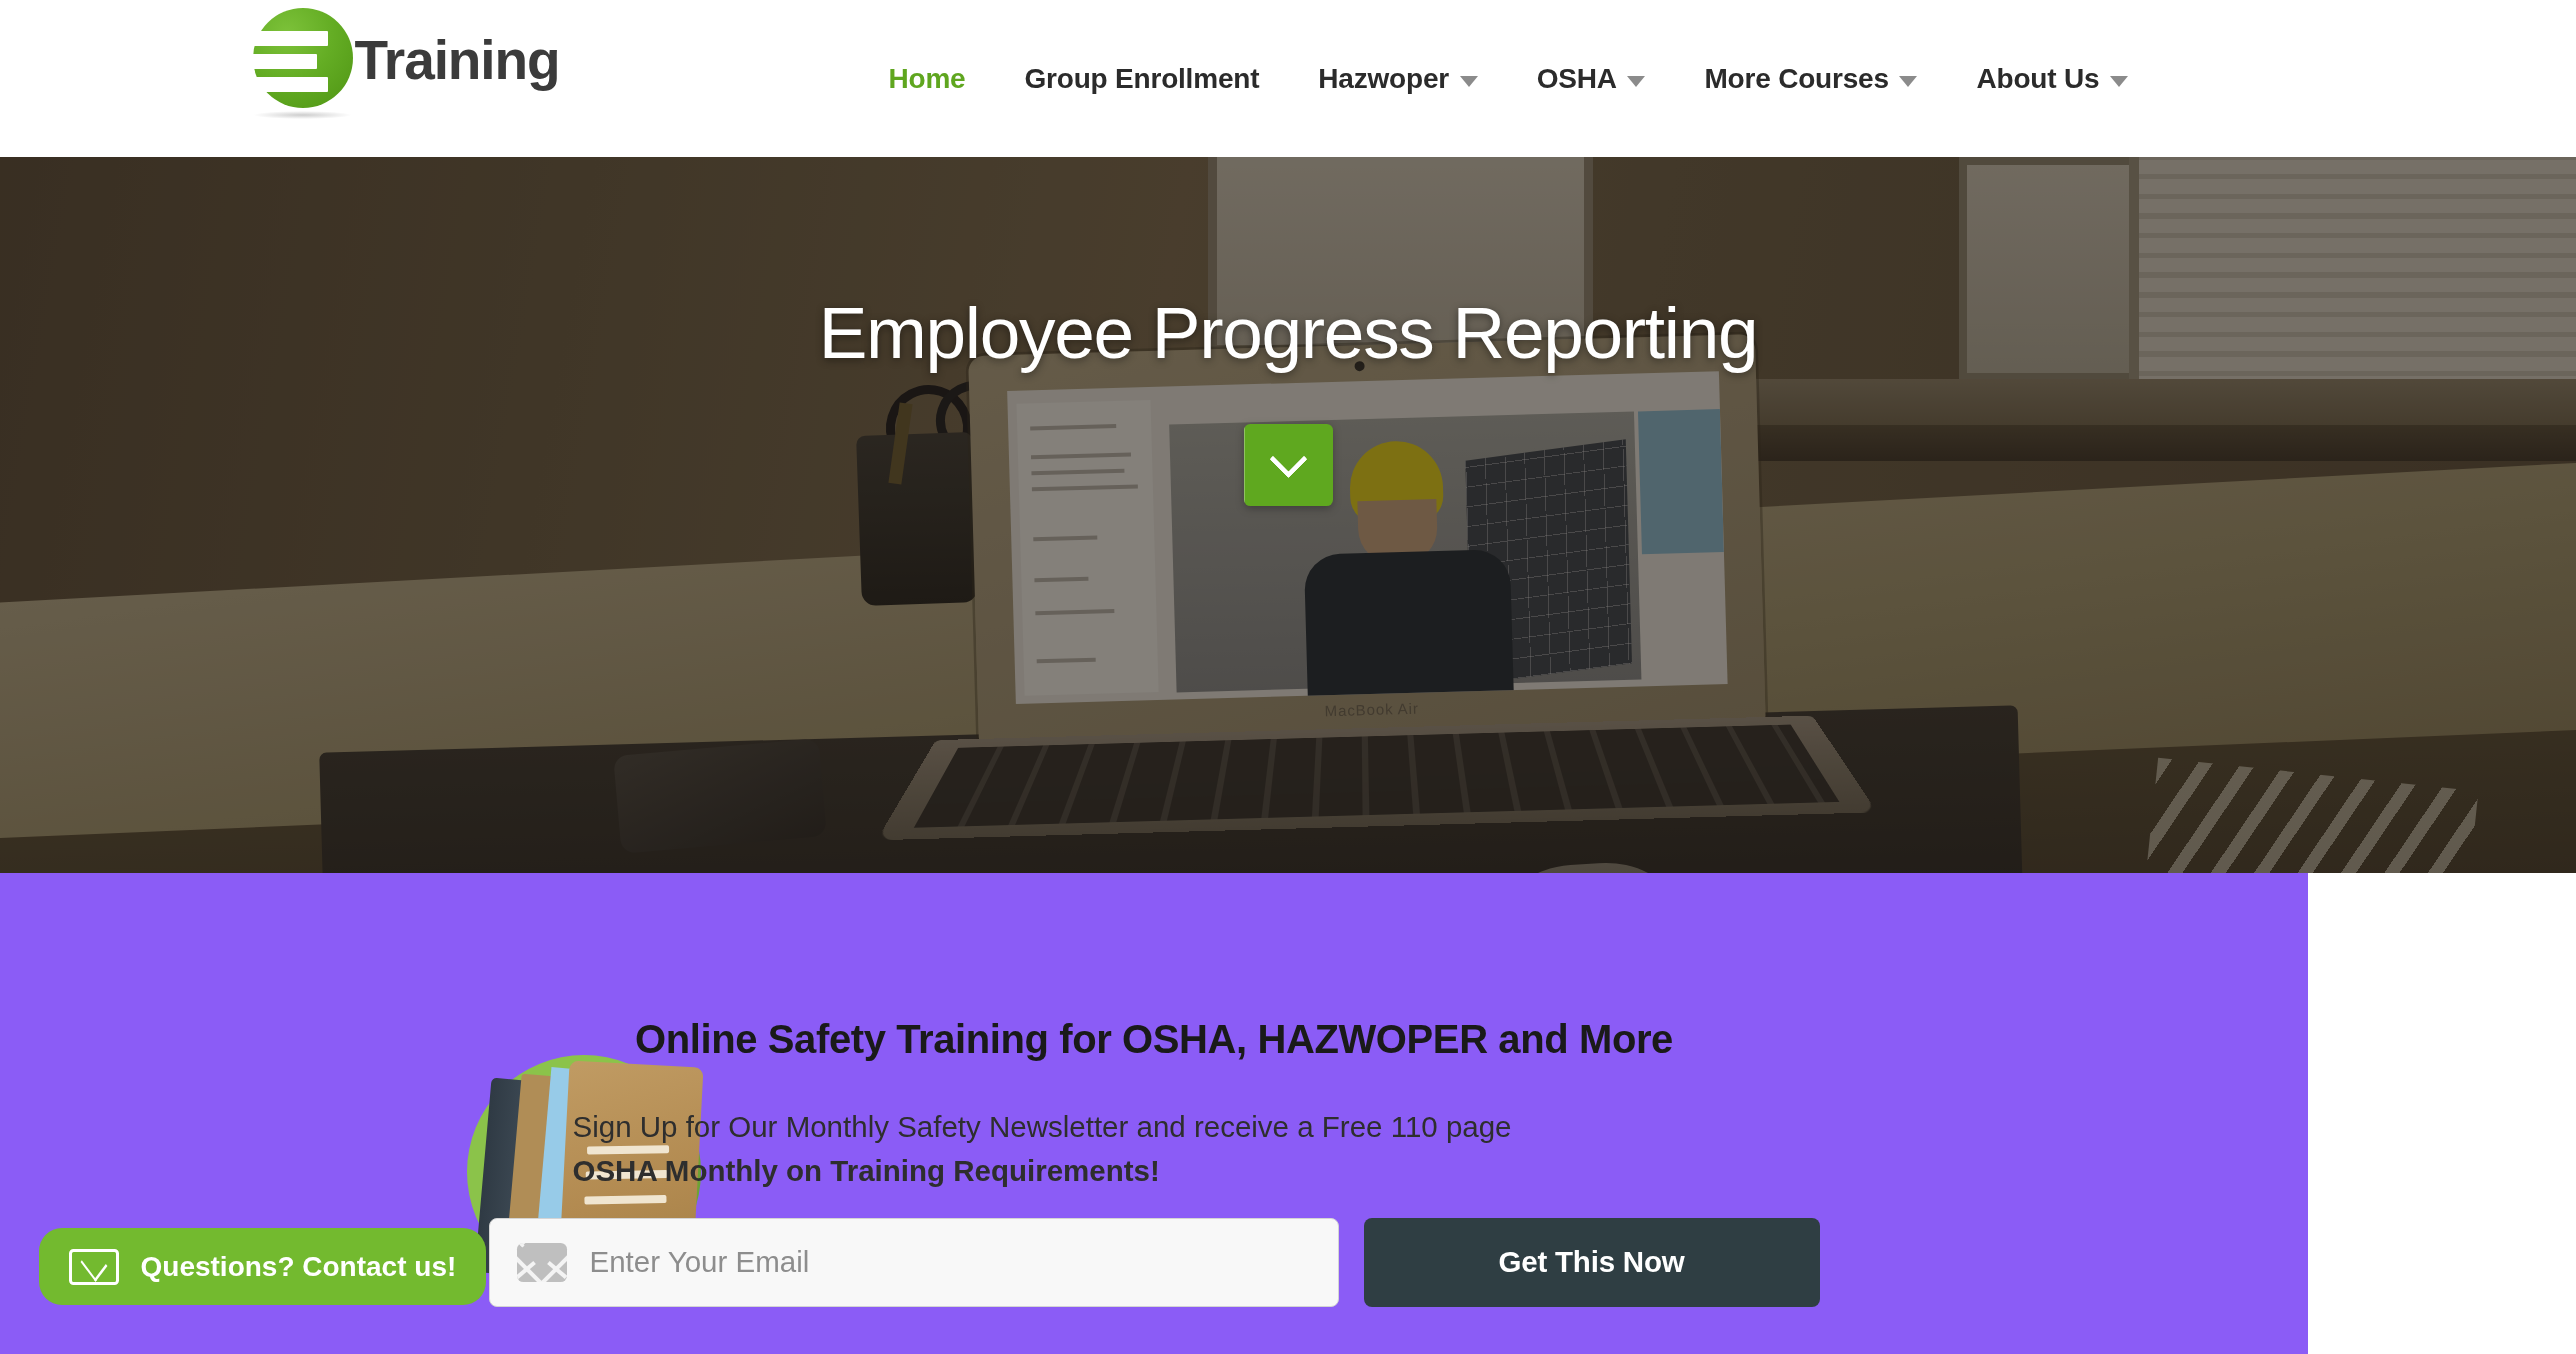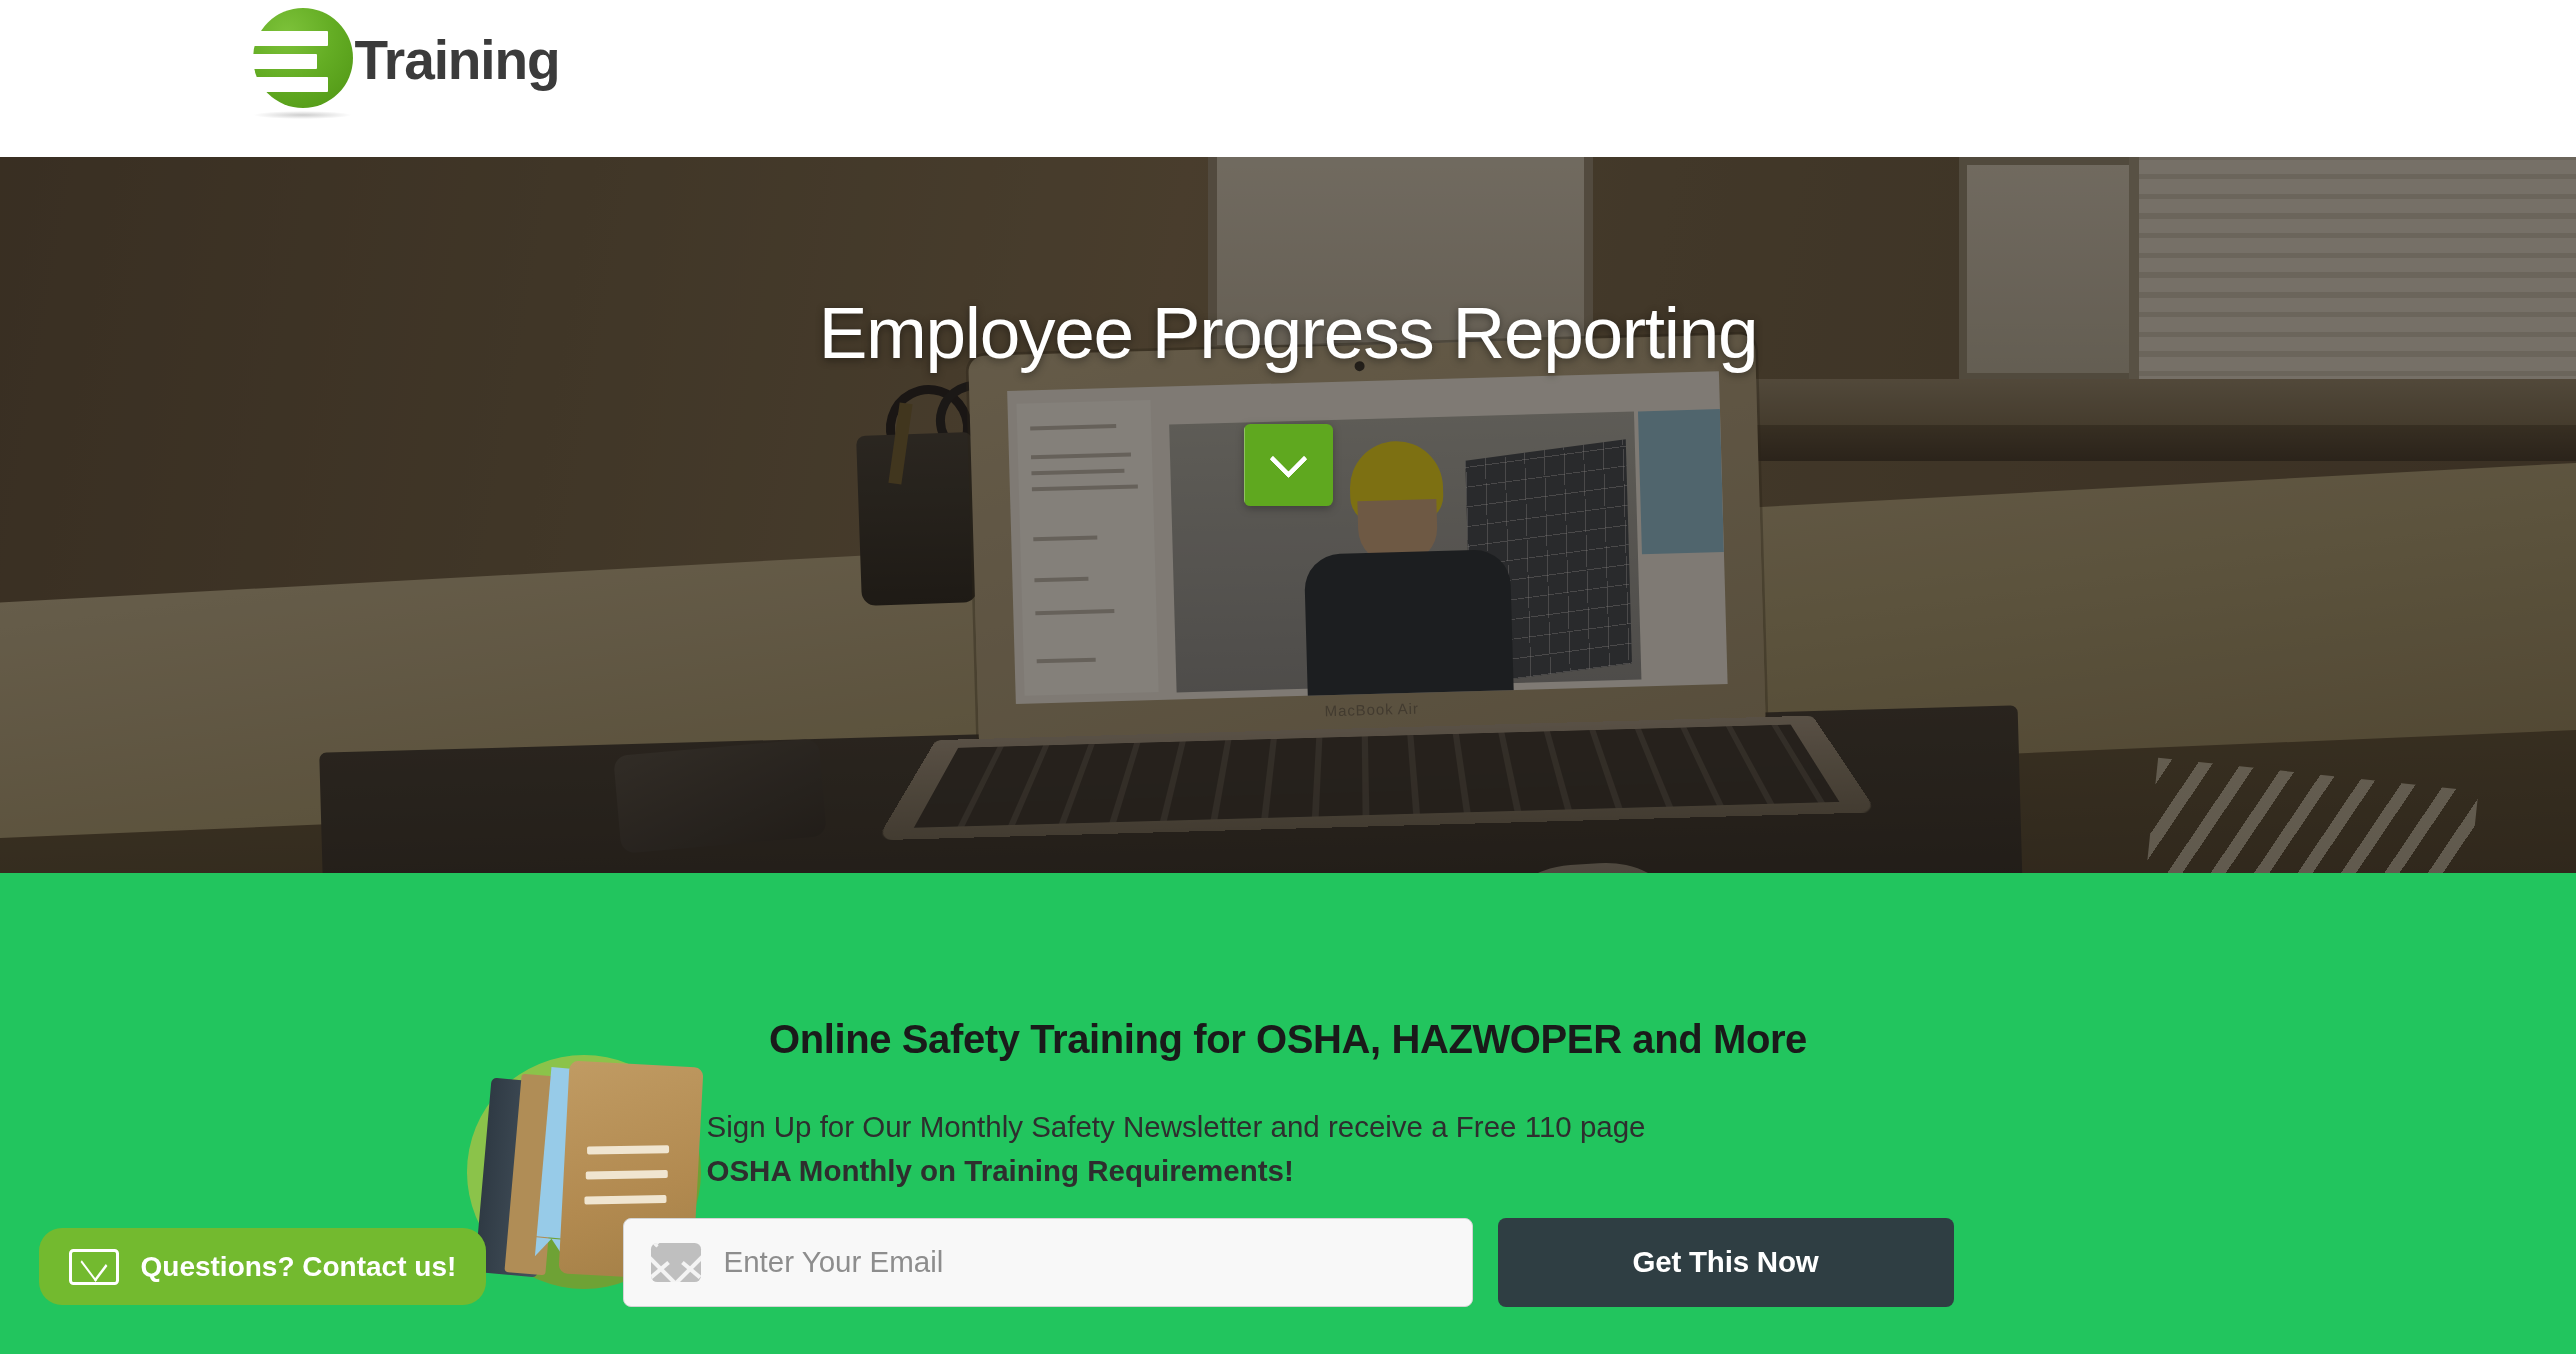--- a/index.html
+++ b/index.html
@@ -359,23 +359,23 @@
     width: 27px; height: 27px;
     border-right: 5.4px solid #ffffff;
     border-bottom: 5.4px solid #ffffff;
     transform: rotate(45deg) translate(-4.5px,-4.5px);
     border-radius: 1.8px;
   }
 
   
   .newsletter {
     position: relative;
-    width: 2576px;
+    width: 2308px;
     height: 481px;
-    background: #22c55e;
+    background: #8b5cf6;
     overflow: hidden;
   }
 
   .book-art {
     position: absolute;
     left: 458px;
     top: 1048px - 873px;
     top: 175px;
     width: 250px;
     height: 250px;
@@ -577,20 +577,51 @@
     <span class="logo-mark">
       <span class="logo-disc"></span>
       <span class="logo-bar b1"></span>
       <span class="logo-bar b2"></span>
       <span class="logo-bar b3"></span>
       <span class="logo-shadow"></span>
     </span>
     <span class="logo-word">Training</span>
   </a>
 
+  <nav class="main-nav">
+
+    <a class="nav-item active">
+      <span class="nav-label">Home</span>
+    </a>
+
+    <a class="nav-item">
+      <span class="nav-label">Group Enrollment</span>
+    </a>
+
+    <a class="nav-item">
+      <span class="nav-label">Hazwoper</span>
+      <span class="caret-down"></span>
+    </a>
+
+    <a class="nav-item">
+      <span class="nav-label">OSHA</span>
+      <span class="caret-down"></span>
+    </a>
+
+    <a class="nav-item">
+      <span class="nav-label">More Courses</span>
+      <span class="caret-down"></span>
+    </a>
+
+    <a class="nav-item">
+      <span class="nav-label">About Us</span>
+      <span class="caret-down"></span>
+    </a>
+
+  </nav>
 </header>
 
 <section class="hero">
 
   <div class="photo">
     <div class="ph-wall"></div>
     <div class="ph-window-l"></div>
     <div class="ph-window-m"></div>
     <div class="ph-window-r"></div>
     <div class="ph-sill"></div>

